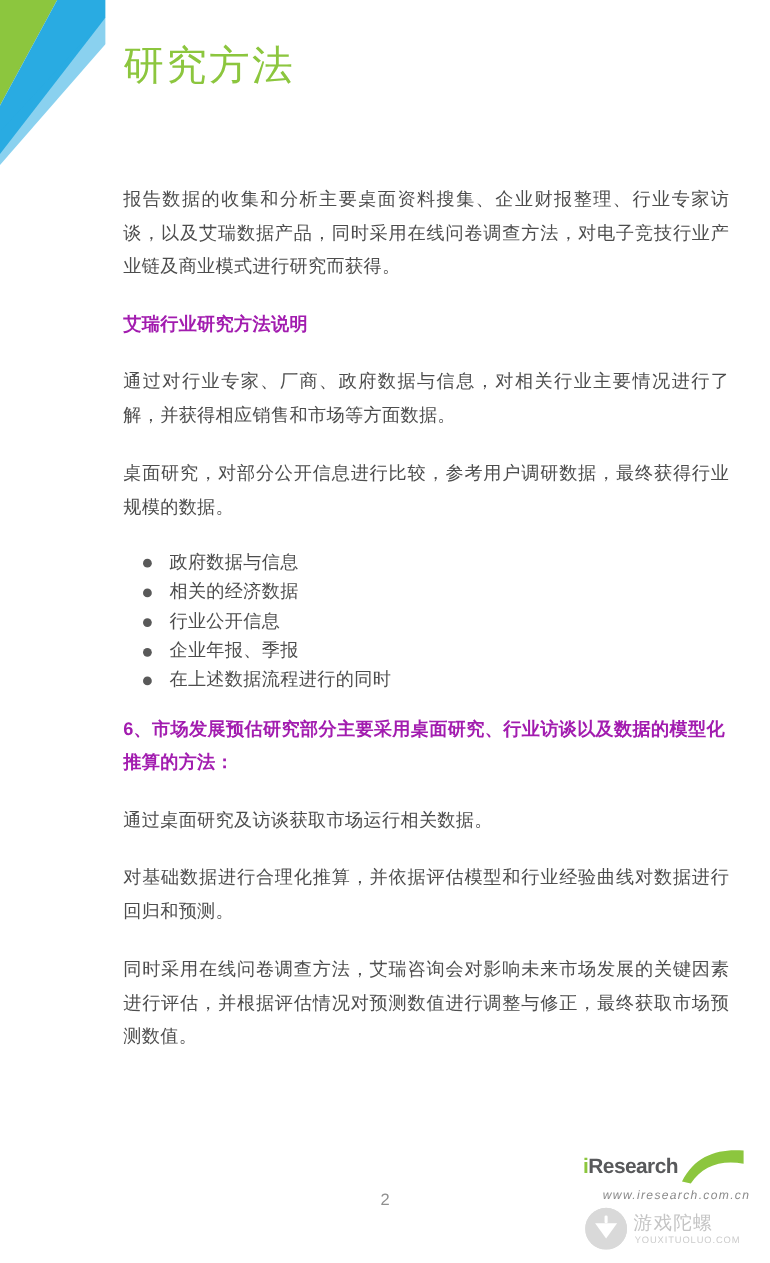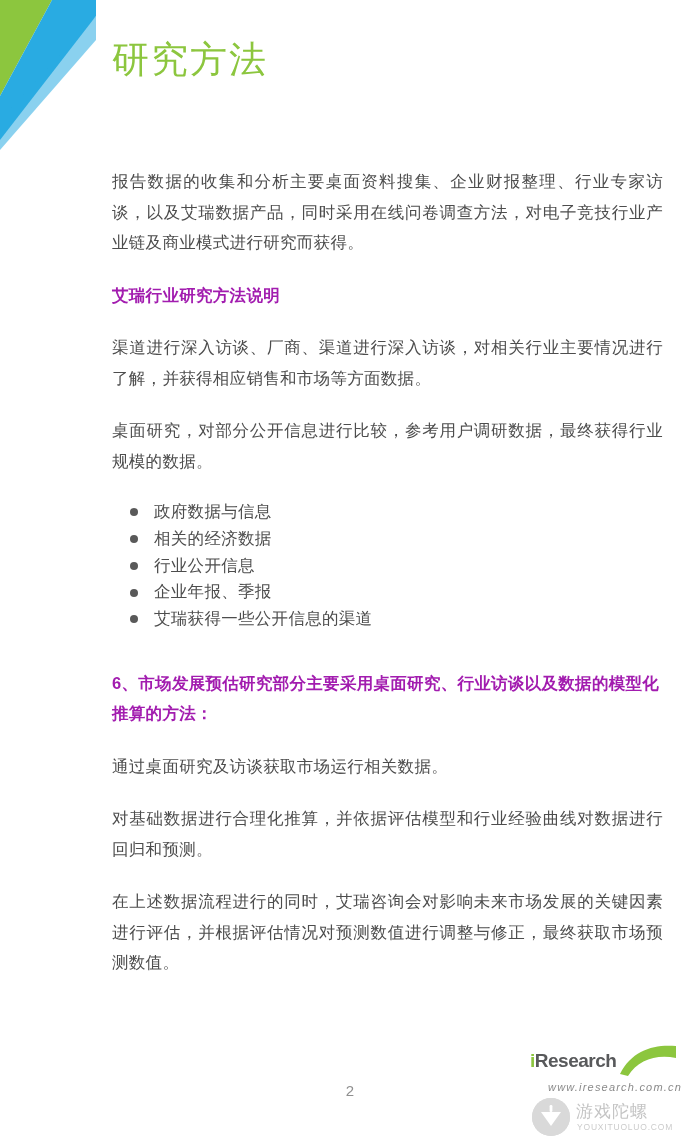--- a/index.html
+++ b/index.html
@@ -59,21 +59,21 @@
   .heading {
     font-size: 16.5px;
     font-weight: bold;
     color: #a21caf;
     line-height: 1.85;
     margin: 0 0 22px 0;
     letter-spacing: 0.3px;
   }
   .bullet-list {
     list-style: none;
-    margin: 0 0 36px 0;
+    margin: 0 0 16px 0;
     padding: 0 0 0 18px;
   }
   .bullet-list li {
     font-size: 16.5px;
     line-height: 1.62;
     color: #4d4d4d;
     position: relative;
     padding-left: 24px;
     letter-spacing: 0.3px;
   }
@@ -185,40 +185,40 @@
 
 <div class="page-title">研究方法</div>
 
 <div class="content">
 
   <p class="para">报告数据的收集和分析主要桌面资料搜集、企业财报整理、行业专家访谈，以及艾瑞数据产品，同时采用在线问卷调查方法，对电子竞技行业产业链及商业模式进行研究而获得。</p>
 
   <p class="heading">艾瑞行业研究方法说明</p>
 
 
-  <p class="para">渠道进行深入访谈、厂商、渠道进行深入访谈，对相关行业主要情况进行了解，并获得相应销售和市场等方面数据。</p>
+  <p class="para">通过对行业专家、厂商、政府数据与信息，对相关行业主要情况进行了解，并获得相应销售和市场等方面数据。</p>
 
   <p class="para">桌面研究，对部分公开信息进行比较，参考用户调研数据，最终获得行业规模的数据。</p>
 
 
   <ul class="bullet-list">
     <li><span class="dot"></span><span>政府数据与信息</span></li>
     <li><span class="dot"></span><span>相关的经济数据</span></li>
     <li><span class="dot"></span><span>行业公开信息</span></li>
     <li><span class="dot"></span><span>企业年报、季报</span></li>
-    <li><span class="dot"></span><span>艾瑞获得一些公开信息的渠道</span></li>
+    <li><span class="dot"></span><span>在上述数据流程进行的同时</span></li>
   </ul>
 
   <p class="heading">6、市场发展预估研究部分主要采用桌面研究、行业访谈以及数据的模型化推算的方法：</p>
 
   <p class="para">通过桌面研究及访谈获取市场运行相关数据。</p>
 
   <p class="para">对基础数据进行合理化推算，并依据评估模型和行业经验曲线对数据进行回归和预测。</p>
 
-  <p class="para">在上述数据流程进行的同时，艾瑞咨询会对影响未来市场发展的关键因素进行评估，并根据评估情况对预测数值进行调整与修正，最终获取市场预测数值。</p>
+  <p class="para">同时采用在线问卷调查方法，艾瑞咨询会对影响未来市场发展的关键因素进行评估，并根据评估情况对预测数值进行调整与修正，最终获取市场预测数值。</p>
 
 </div>
 
 <div class="page-number">2</div>
 
 <div class="iresearch-logo">
   <svg class="ir-swoosh" width="60" height="34" viewBox="0 0 60 34" xmlns="http://www.w3.org/2000/svg">
     <path d="M2 30 C 14 6, 36 0, 58 2 L 58 14 C 38 10, 20 16, 10 32 Z" fill="#8cc63e"></path>
   </svg>
   <div class="ir-text"><span class="ir-i">i</span><span>Research</span></div>

